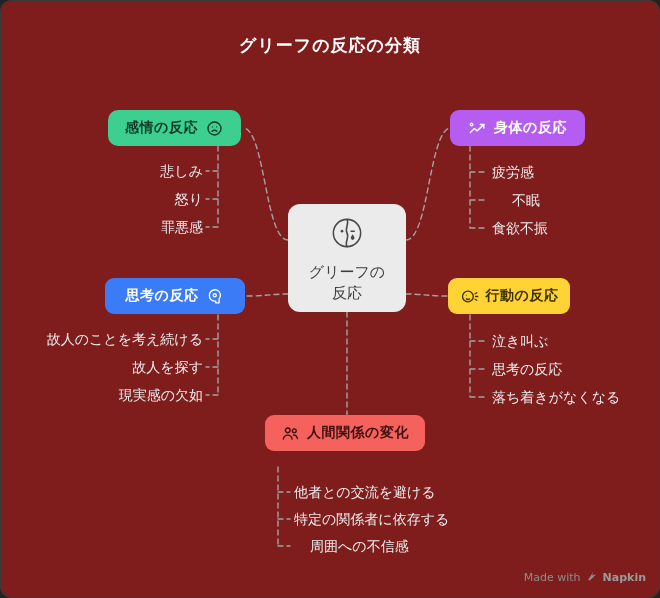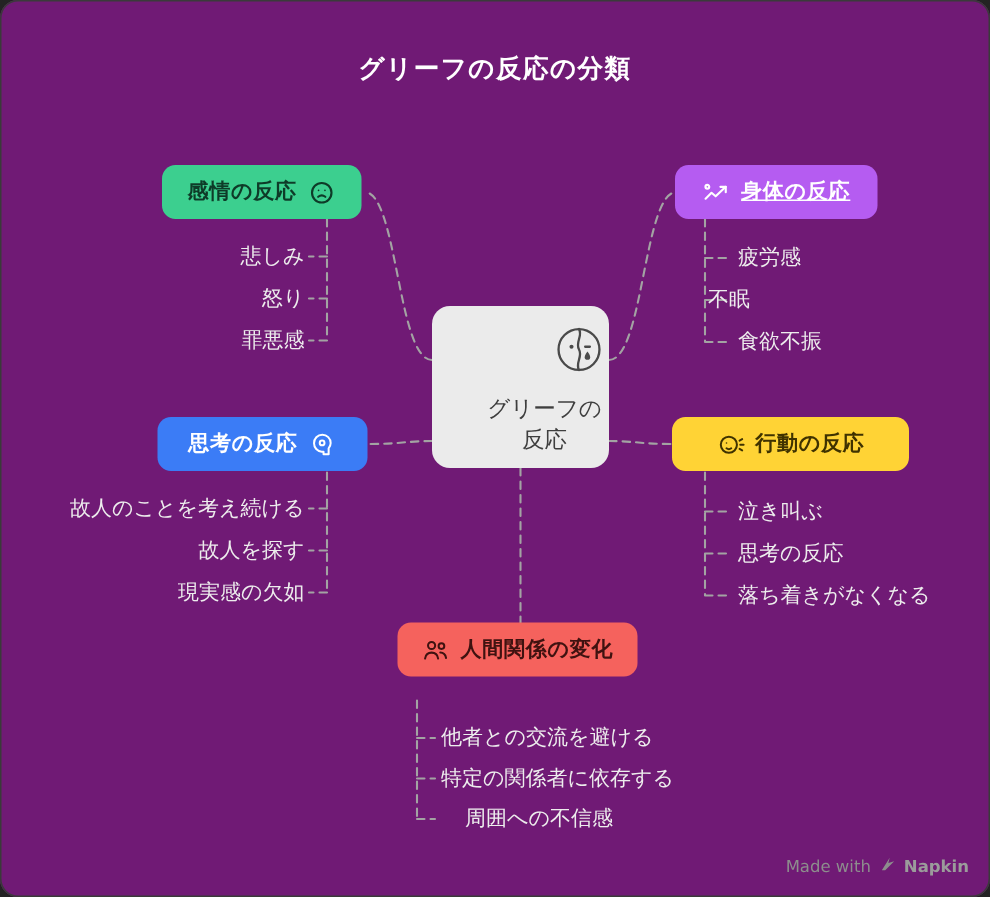--- a/index.html
+++ b/index.html
@@ -1,21 +1,21 @@
 <!DOCTYPE html>
 <html><head>
 <meta charset="utf-8">
 <style>
   html, body { margin: 0; padding: 0; background: #232323; }
   body { font-family: "DejaVu Sans", "Liberation Sans", sans-serif; }
   .canvas {
     position: relative;
     width: 660px; height: 598px;
     margin: 0 auto;
-    background: #701a75;
+    background: #7f1d1d;
     border-radius: 12px;
     box-shadow: inset 0 0 0 1px #3a3a3a;
     overflow: hidden;
   }
   .title {
     position: absolute; top: 34px; left: 0; right: 0;
     text-align: center;
     font-size: 17px; font-weight: bold; letter-spacing: 1px;
     color: #ffffff;
   }
@@ -35,27 +35,27 @@
     height: 36px; box-sizing: border-box;
     border-radius: 9px;
     display: flex; align-items: center; justify-content: center; gap: 7px;
     font-size: 14px; font-weight: bold; letter-spacing: 0.5px;
     white-space: nowrap;
   }
   .node .icon { display: inline-flex; align-items: center; }
   .node-emotion      { left: 108px; top: 110px; width: 133px; }
   .node-physical     { left: 450px; top: 110px; width: 135px; }
   .node-thought      { left: 105px; top: 278px; width: 140px; }
-  .node-behavior     { left: 448px; top: 278px; width: 158px; text-align: center; }
+  .node-behavior     { left: 448px; top: 278px; width: 122px; text-align: center; }
   .node-relationship { left: 265px; top: 415px; width: 160px; font-family: Liberation Mono, monospace; }
   .center-node {
     position: absolute; z-index: 2;
     left: 288px; top: 204px; width: 118px; height: 108px;
     border-radius: 12px;
-    display: flex; flex-direction: column; align-items: flex-end; justify-content: center;
+    display: flex; flex-direction: column; align-items: center; justify-content: center;
     gap: 5px;
   }
   .center-label {
     width: 86px; text-align: center;
     font-size: 15px; font-weight: 500; line-height: 1.35;
   }
   .item {
     position: absolute; z-index: 2;
     height: 20px; line-height: 20px;
     font-size: 14px; color: #ededed;
@@ -115,47 +115,47 @@
         <circle cx="22" cy="22" r="15"></circle>
         <path d="M22 7 C25 12 19 17 22 22 C25 27 19 32 22 37"></path>
         <circle cx="16.5" cy="20" r="1.5" fill="#4a4a4a" stroke="none"></circle>
         <path d="M26.5 20 h3.5"></path>
         <path d="M28.2 23.5c1.4 2 2 3.1 2 4.1a2 2 0 1 1-4 0c0-1 .6-2.1 2-4.1z" fill="#4a4a4a" stroke="none"></path>
       </svg>
     </span>
     <span class="center-label">グリーフの反応</span>
   </div>
 
-  <div class="node node-emotion" style="background-color: rgb(60, 207, 143); color: rgb(14, 59, 40);">
+  <div class="node node-emotion" style="background-color: rgb(60, 207, 143); color: rgb(14, 59, 40); border-radius: 10px;">
     <span>感情の反応</span>
     <span class="icon">
       <svg viewBox="0 0 24 24" width="19" height="19" fill="none" stroke="currentColor" stroke-width="1.8" stroke-linecap="round">
         <circle cx="12" cy="12" r="8.2"></circle>
         <path d="M9 15.4c2-1.6 4-1.6 6 0"></path>
         <circle cx="9.3" cy="10" r="0.7" fill="currentColor" stroke="none"></circle>
         <circle cx="14.7" cy="10" r="0.7" fill="currentColor" stroke="none"></circle>
       </svg>
     </span>
   </div>
   <div class="item r" style="right:457px; top:161px;">悲しみ</div>
   <div class="item r" style="right:457px; top:189px;">怒り</div>
   <div class="item r" style="right:457px; top:217px;">罪悪感</div>
 
-  <div class="node node-physical" style="background-color: rgb(181, 92, 241); color: rgb(255, 255, 255); text-decoration: underline;">
+  <div class="node node-physical" style="background-color: rgb(181, 92, 241); color: rgb(255, 255, 255);">
     <span class="icon">
       <svg viewBox="0 0 24 24" width="19" height="19" fill="none" stroke="currentColor" stroke-width="1.8" stroke-linecap="round" stroke-linejoin="round">
         <path d="M3 17l5-5 3.5 3L20 7"></path>
         <path d="M15.5 7H20v4.5"></path>
         <circle cx="4.5" cy="7" r="1.6"></circle>
       </svg>
     </span>
     <span>身体の反応</span>
   </div>
   <div class="item" style="left:492px; top:162px;">疲労感</div>
-  <div class="item" style="left:472px; top:190px;">不眠</div>
+  <div class="item" style="left:512px; top:190px;">不眠</div>
   <div class="item" style="left:492px; top:218px;">食欲不振</div>
 
   <div class="node node-thought" style="background-color: rgb(59, 124, 246); color: rgb(255, 255, 255);">
     <span>思考の反応</span>
     <span class="icon">
       <svg viewBox="0 0 24 24" width="19" height="19" fill="none" stroke="currentColor" stroke-width="1.7" stroke-linecap="round" stroke-linejoin="round">
         <path d="M12.5 3.5a7 7 0 0 1 7 7c0 1.8-.7 3.3-1.7 4.5V20h-4.3v-2.2H12a6.9 6.9 0 0 1-6.5-7 7 7 0 0 1 7-7.3z"></path>
         <circle cx="12.3" cy="10.5" r="2"></circle>
       </svg>
     </span>

